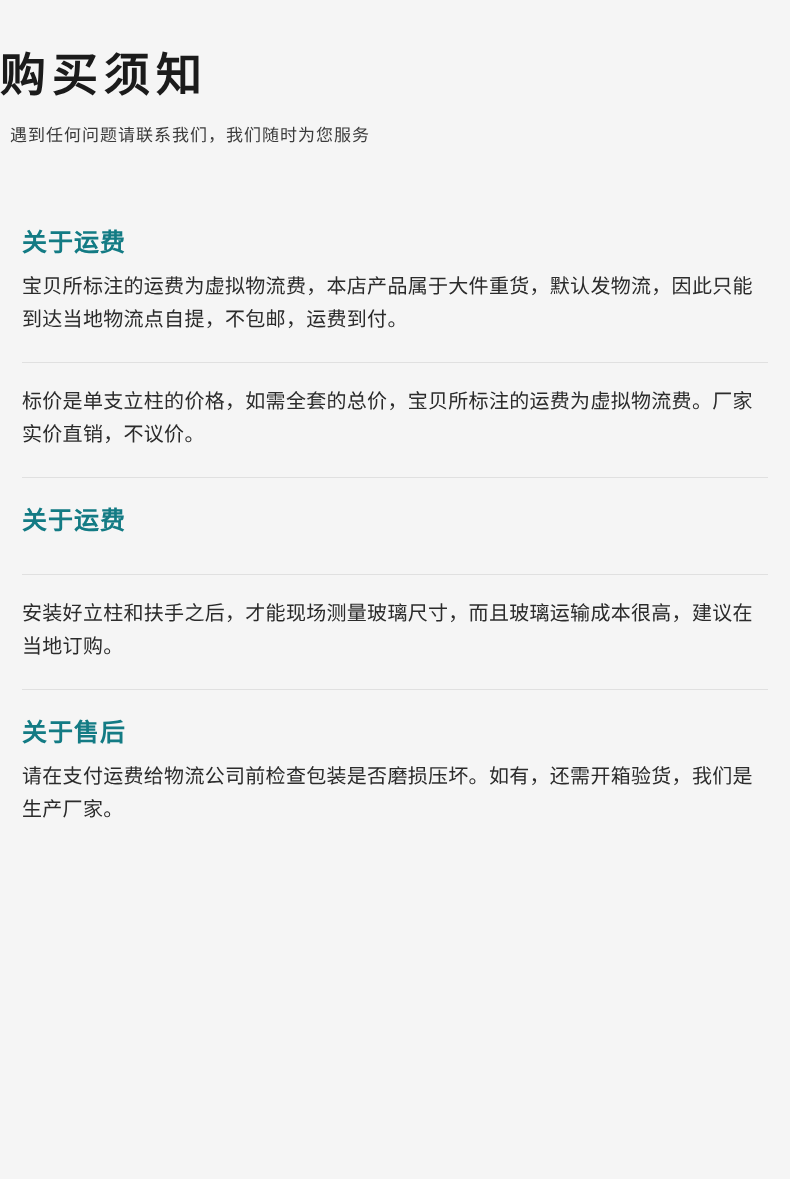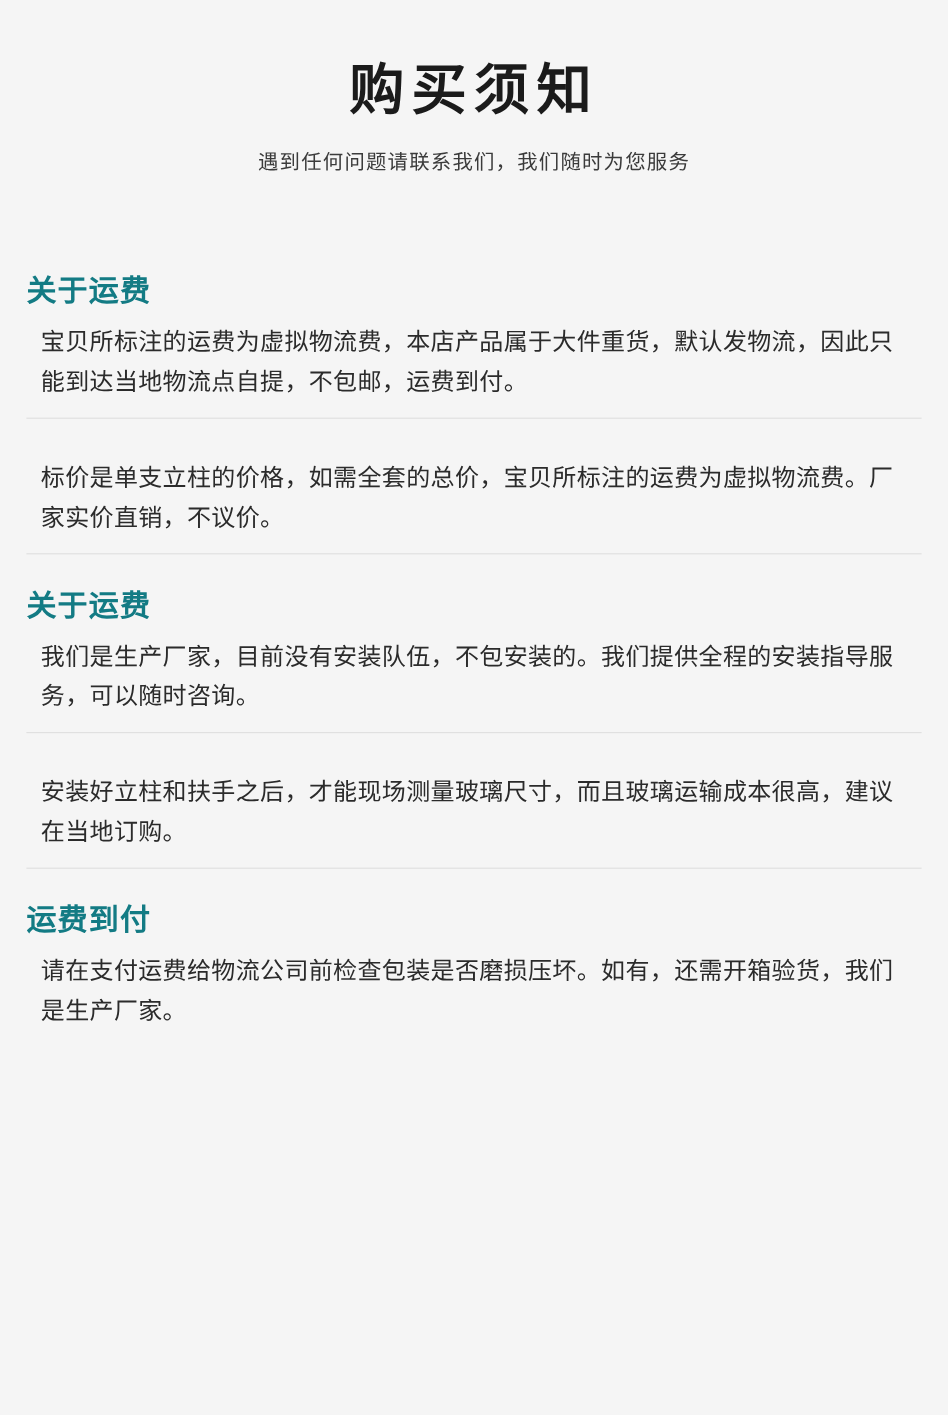--- a/index.html
+++ b/index.html
@@ -16,60 +16,61 @@
   }
   .page {
     width: 790px;
     height: 1179px;
     box-sizing: border-box;
     background: #f5f5f5;
     position: relative;
   }
   .header {
     padding-top: 48px;
-    text-align: center;
+    text-align: left;
   }
   .main-title {
     font-size: 46px;
     font-weight: bold;
     letter-spacing: 6px;
     color: #1b1b1b;
     margin: 0;
     line-height: 1.2;
   }
   .subtitle {
-    margin: 18px 0 0 0;
+    margin: 18px 0 0 10px;
     font-size: 17px;
     color: #3b3b3b;
     letter-spacing: 1px;
   }
   .sections {
     margin-top: 54px;
     padding: 0 22px 0 22px;
   }
   .section {
+    padding-bottom: 26px;
     margin-bottom: 0;
     border-bottom: 1px solid #e0e0e0;
     padding-top: 22px;
   }
   .section:last-child {
     border-bottom: none;
   }
   .section-title {
     font-size: 25px;
     font-weight: bold;
     color: #137b84;
     margin: 0 0 12px 0;
     letter-spacing: 1px;
   }
   .section-body {
     font-size: 20px;
     line-height: 1.65;
     color: #2b2b2b;
-    margin: 12px;
+    margin: 0;
     letter-spacing: 0.3px;
   }
 </style>
 </head>
 <body>
 
 <div class="page">
 
   <div class="header">
     <h1 class="main-title">购买须知</h1>
@@ -82,27 +83,26 @@
       <h2 class="section-title">关于运费</h2>
       <p class="section-body">宝贝所标注的运费为虚拟物流费，本店产品属于大件重货，默认发物流，因此只能到达当地物流点自提，不包邮，运费到付。</p>
     </div>
 
     <div class="section">
       <p class="section-body">标价是单支立柱的价格，如需全套的总价，宝贝所标注的运费为虚拟物流费。厂家实价直销，不议价。</p>
     </div>
 
     <div class="section">
       <h2 class="section-title">关于运费</h2>
-      <p class="section-body">我们是生产厂家，目前没有安装队伍，不包安装的。我们提供全程的安装指导服务，可以随时咨询。</p>
     </div>
 
     <div class="section">
       <p class="section-body">安装好立柱和扶手之后，才能现场测量玻璃尺寸，而且玻璃运输成本很高，建议在当地订购。</p>
     </div>
 
     <div class="section">
-      <h2 class="section-title">运费到付</h2>
+      <h2 class="section-title">关于售后</h2>
       <p class="section-body">请在支付运费给物流公司前检查包装是否磨损压坏。如有，还需开箱验货，我们是生产厂家。</p>
     </div>
 
   </div>
 
 </div>
 
 </body></html>

